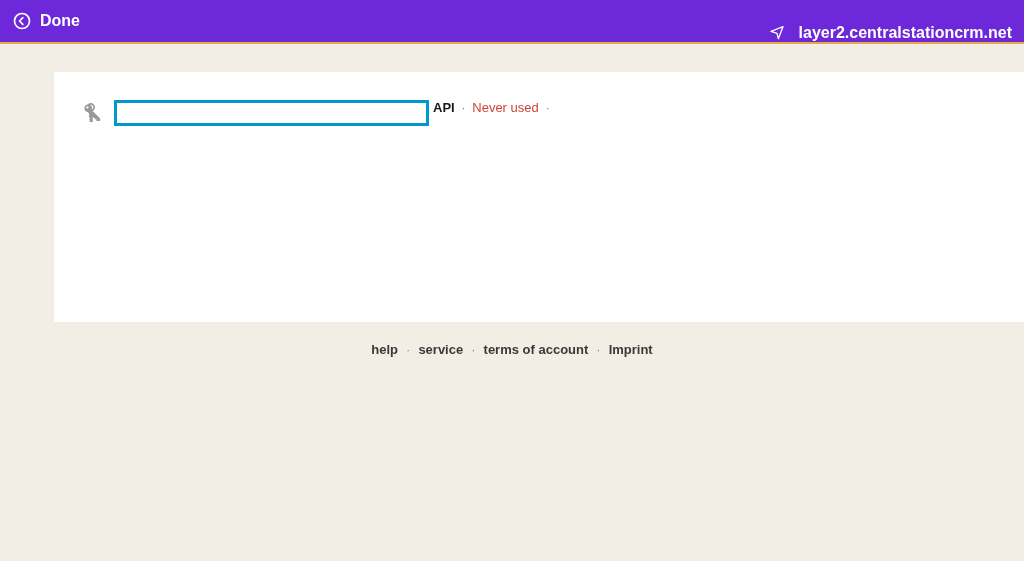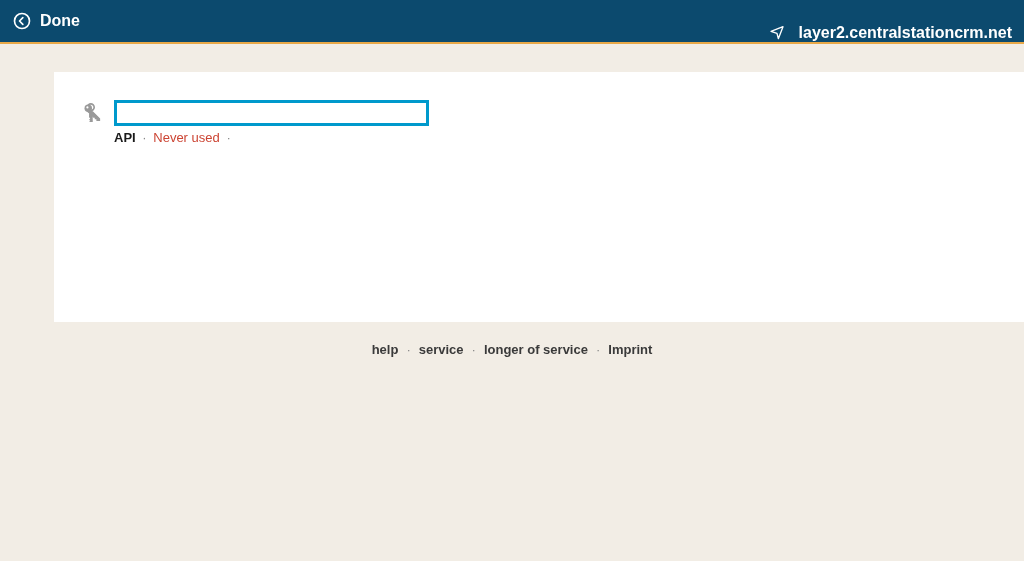--- a/index.html
+++ b/index.html
@@ -10,21 +10,21 @@
     
     body {
       font-family: -apple-system, BlinkMacSystemFont, "Segoe UI", Helvetica, Arial, sans-serif;
       background-color: #f2ede5;
       width: 1024px;
       height: 561px;
       overflow: hidden;
     }
     
     .topbar {
-      background-color: #0c4a6e;
+      background-color: #6d28d9;
       height: 44px;
       display: flex;
       align-items: center;
       justify-content: space-between;
       padding: 0 12px;
       border-bottom: 2px solid #e8a847;
     }
     
     .topbar-left {
       display: flex;
@@ -92,21 +92,21 @@
     
     .key-icon {
       width: 20px;
       height: 20px;
       color: #999999;
       margin-top: 2px;
     }
     
     .api-key-details {
       display: flex;
-      flex-direction: column;
+      flex-direction: row;
       gap: 4px;
     }
     
     .api-key-value-box {
       border: 3px solid #0099cc;
       width: 315px;
       height: 26px;
       display: flex;
       align-items: center;
       padding: 0 4px;
@@ -194,16 +194,16 @@
       </div>
     </div>
   </div>
 </div>
 
 <div class="footer">
   <a class="footer-link">help</a>
   <span class="footer-sep">·</span>
   <a class="footer-link">service</a>
   <span class="footer-sep">·</span>
-  <a class="footer-link">longer of service</a>
+  <a class="footer-link">terms of account</a>
   <span class="footer-sep">·</span>
   <a class="footer-link">Imprint</a>
 </div>
 
 </body></html>

